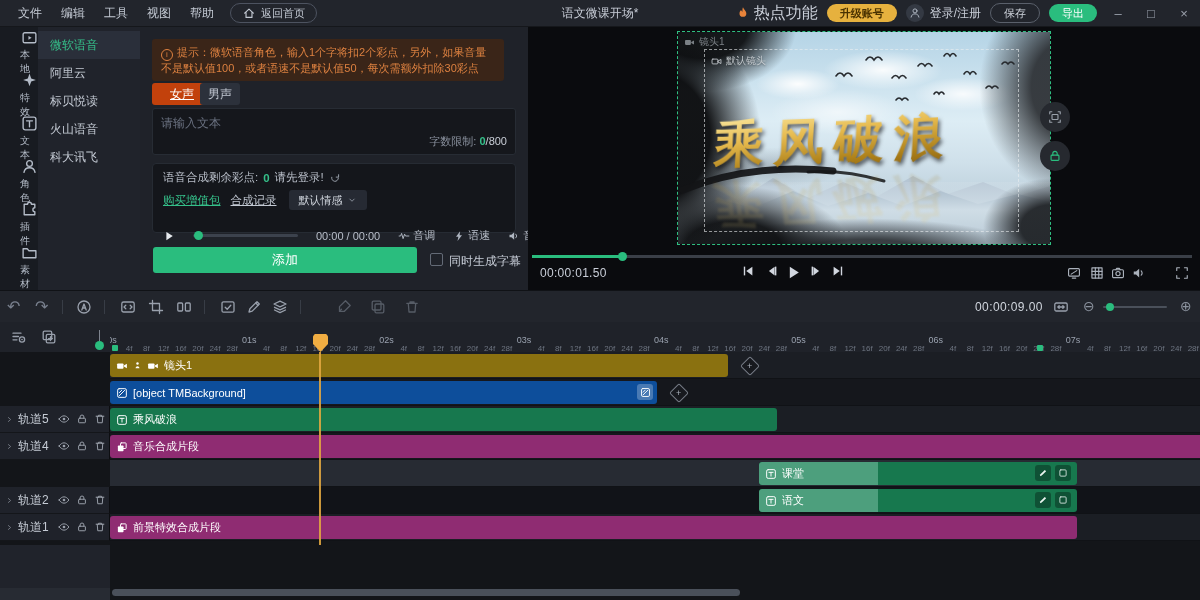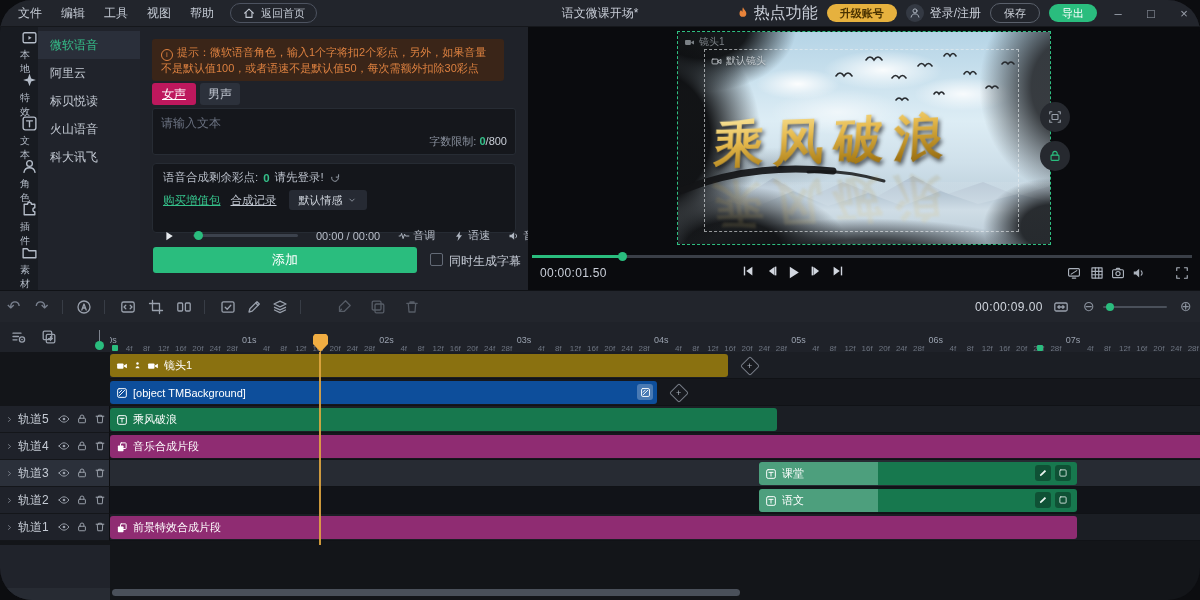--- a/index.html
+++ b/index.html
@@ -1,17 +1,17 @@
 <!DOCTYPE html>
 <html><head>
 <meta charset="utf-8">
 <style>
   html,body{margin:0;padding:0;background:#0c0d10;}
   .app{position:relative;width:1200px;height:600px;background:#131519;overflow:hidden;
-       font-family:"Liberation Sans","DejaVu Sans",sans-serif;color:#c8cdd6;font-size:12px;border-radius:32px;}
+       font-family:"Liberation Sans","DejaVu Sans",sans-serif;color:#c8cdd6;font-size:12px;}
   .ic{display:inline-flex;align-items:center;justify-content:center;line-height:0;}
 
   
   .titlebar{position:absolute;top:0;left:0;right:0;height:26px;background:#22252c;display:flex;align-items:center;z-index:60;border-bottom:1px solid #15171b;}
   .menus{display:flex;padding-left:18px;gap:19px;color:#c4cad4;}
   .menus span{cursor:default;}
   .home-pill{margin-left:16px;height:18px;display:flex;align-items:center;gap:5px;padding:0 11px;border:1px solid #4d5360;border-radius:10px;color:#c4cad4;font-size:11px;}
   .tb-title{position:absolute;left:50%;transform:translateX(-50%);color:#c9ced8;font-size:12px;}
   .tb-right{position:absolute;right:0;top:0;height:26px;display:flex;align-items:center;gap:9px;}
   .flame{color:#e8833a;}
@@ -32,21 +32,21 @@
   
   .engine-list{position:absolute;top:26px;left:38px;width:102px;height:264px;background:#20232b;padding-top:5px;box-sizing:border-box;}
   .engine-item{height:28px;line-height:28px;padding-left:12px;font-size:12px;color:#c3c9d3;}
   .engine-item.sel{background:#2a2f3a;color:#35c08a;}
 
   
   .tts{position:absolute;top:26px;left:140px;width:388px;height:264px;background:#1f2229;}
   .notice{position:absolute;left:12px;top:13px;width:352px;box-sizing:border-box;padding:6px 9px;background:#3a2518;border-radius:3px;color:#dd8140;font-size:11px;line-height:14px;}
   .i-circ{display:inline-flex;width:10px;height:10px;border:1px solid #dd8140;border-radius:50%;font-size:8px;align-items:center;justify-content:center;margin-right:4px;vertical-align:-1px;}
   .tab{position:absolute;top:57px;height:22px;border-radius:3px;display:flex;align-items:center;justify-content:center;font-size:12px;}
-  .tab-f{left:12px;width:44px;background:#be185d;color:#fff;text-decoration:underline;}
+  .tab-f{left:12px;width:60px;background:#c2410c;color:#fff;text-decoration:underline;}
   .tab-m{left:60px;width:40px;background:#2c313b;color:#c2c8d2;}
   .ta{position:absolute;left:12px;top:82px;width:364px;height:47px;background:#15171c;border:1px solid #272c34;border-radius:3px;box-sizing:border-box;}
   .ta .ph{position:absolute;left:8px;top:6px;color:#6a7180;font-size:12px;}
   .ta .cnt{position:absolute;right:8px;bottom:5px;font-size:11px;color:#8a919e;}
   .g{color:#35c08a;font-style:normal;}
   .ta .cnt span:last-child{color:#c8cdd6;}
   .cbox{position:absolute;left:12px;top:137px;width:364px;height:70px;background:#14161b;border:1px solid #262b33;border-radius:4px;box-sizing:border-box;padding:6px 10px;}
   .crow1{font-size:11.5px;color:#b8bec8;display:flex;align-items:center;gap:5px;}
   .crow1 .ic{color:#9aa1ac;}
   .crow2{margin-top:5px;display:flex;align-items:center;gap:10px;}
@@ -853,47 +853,20 @@
         <div class="clip" style="left: 0px; width: 1094px; background: rgb(143, 44, 114);">
           <span class="ic">
             <svg width="12" height="12" viewBox="0 0 16 16" fill="none" stroke="currentColor" stroke-width="1.3" stroke-linecap="round" stroke-linejoin="round">
               <rect x="6" y="2.5" width="7.5" height="7.5" rx="1"></rect>
               <rect x="2.5" y="6" width="7.5" height="7.5" rx="1" fill="currentColor" stroke="none"></rect>
             </svg>
           </span>
           <span class="clbl">音乐合成片段</span>
         </div>
       </div>
-      <div class="thead sel" style="top: 108px;">
-        <span class="ic chev">
-          <svg width="9" height="9" viewBox="0 0 16 16" fill="none" stroke="currentColor" stroke-width="1.3" stroke-linecap="round" stroke-linejoin="round">
-            <path d="M6 4.5L10 8l-4 3.5"></path>
-          </svg>
-        </span>
-        <span class="tname" style="left:18px">轨道3</span>
-        <span class="ticons">
-          <span class="ic">
-            <svg width="12" height="12" viewBox="0 0 16 16" fill="none" stroke="currentColor" stroke-width="1.3" stroke-linecap="round" stroke-linejoin="round">
-              <path d="M1.5 8C3.4 5.2 5.6 3.8 8 3.8S12.6 5.2 14.5 8C12.6 10.8 10.4 12.2 8 12.2S3.4 10.8 1.5 8z"></path>
-              <circle cx="8" cy="8" r="1.8" fill="currentColor" stroke="none"></circle>
-            </svg>
-          </span>
-          <span class="ic">
-            <svg width="12" height="12" viewBox="0 0 16 16" fill="none" stroke="currentColor" stroke-width="1.3" stroke-linecap="round" stroke-linejoin="round">
-              <rect x="3.5" y="7" width="9" height="6" rx="1"></rect>
-              <path d="M5.5 7V5.2a2.5 2.5 0 015 0V7"></path>
-            </svg>
-          </span>
-          <span class="ic">
-            <svg width="12" height="12" viewBox="0 0 16 16" fill="none" stroke="currentColor" stroke-width="1.3" stroke-linecap="round" stroke-linejoin="round">
-              <path d="M2.8 4.3h10.4M6 4.3V3h4v1.3M4.3 4.3l.7 8.7h6l.7-8.7"></path>
-            </svg>
-          </span>
-        </span>
-      </div>
       <div class="lane" style="top: 108px; background: rgb(39, 43, 51);">
         <div class="clip" style="left: 649px; width: 318px; background: rgb(23, 120, 78);">
           <span class="light" style="width:119px;background:#4d9f7d"></span>
           <span class="ic">
             <svg width="12" height="12" viewBox="0 0 16 16" fill="none" stroke="currentColor" stroke-width="1.3" stroke-linecap="round" stroke-linejoin="round">
               <rect x="2.2" y="2.2" width="11.6" height="11.6" rx="2"></rect>
               <path d="M5.2 5.8h5.6M8 5.8v5"></path>
             </svg>
           </span>
           <span class="clbl">课堂</span>

